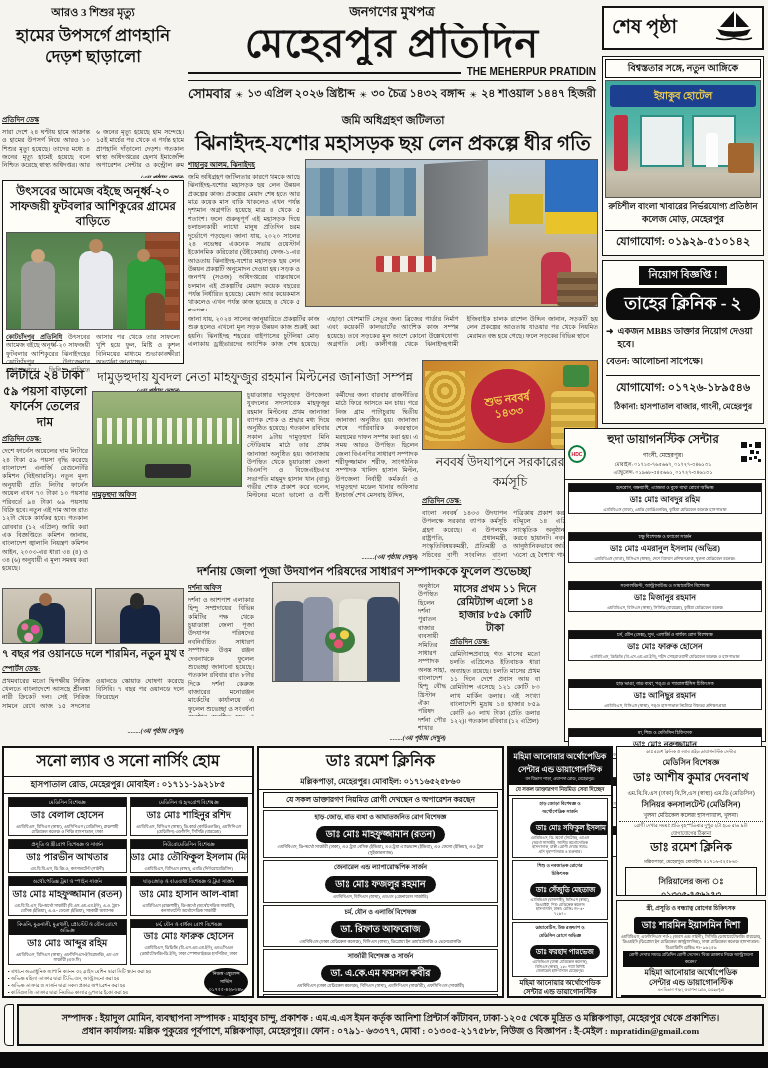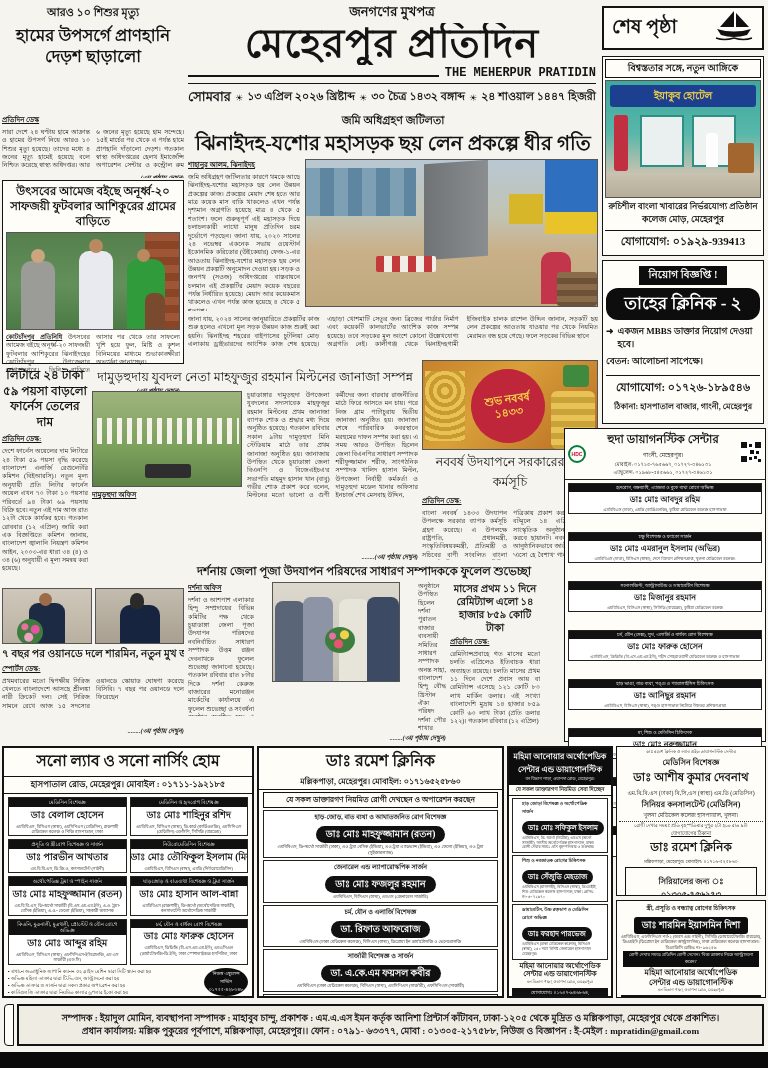--- a/index.html
+++ b/index.html
@@ -17,21 +17,21 @@
 .bar{background:#0d0d0d;color:#fff}
 .box{border:1.5px solid #141414;background:#fffdf8}
 .nw{white-space:nowrap;overflow:hidden}
 .ph{position:relative;overflow:hidden;border:1px solid #555}
 .rule{border-top:1.2px solid #141414}
 
 .tagline{font-size:13px;font-weight:700;text-align:center}
 .mast-title{font-size:40px;font-weight:700;text-align:center;line-height:1.05;letter-spacing:1px}
 .mast-en{display:flex;align-items:flex-end;gap:6px;margin-top:1px}
 .mast-en .ln{flex:1;border-bottom:2.5px solid #141414;margin-bottom:3px}
-.mast-en .en{font-size:12px;font-weight:700;font-family:Liberation Mono, monospace}
+.mast-en .en{font-size:10px;font-weight:700;font-family:Liberation Sans, sans-serif}
 .datebar{display:flex;align-items:center;justify-content:space-between;font-size:11px;font-weight:700;border-top:1.5px solid #141414;margin-top:3px;padding-top:3px}
 .sun{font-size:9px}
 
 .h-top{font-size:16.5px;font-weight:700;text-align:center;line-height:1.25}
 .kick{font-size:11px;font-weight:700;text-align:center}
 .h-lead{font-size:20px;font-weight:700;text-align:center;line-height:1.2}
 .h-mid{font-size:12.5px;font-weight:400;text-align:center}
 .h-sm{font-size:11px;font-weight:700;text-align:center;line-height:1.3}
 
 .hgrid{display:grid;grid-template-columns:1fr;gap:18px;padding:3px}
@@ -44,33 +44,33 @@
 .scard{border:1.2px solid #222;background:#fff;text-align:center;overflow:hidden;padding-bottom:1px}
 .sspec{font-size:5.2px;background:#111;color:#fff;padding:1px;line-height:1.25}
 .sname{font-size:9.5px;font-weight:700;margin:1px 0;white-space:nowrap;overflow:hidden}
 .sdeg{font-size:4.2px;line-height:1.3;padding:0 2px}
 
 .rcard{border:1.2px solid #222;margin:2px 4px;text-align:center;background:#fff;overflow:hidden;padding:1px 2px 2px}
 .rspec{font-size:6.4px;font-weight:700}
 .rname{display:inline-block;background:#111;color:#fff;border-radius:9px;padding:1px 10px;font-size:9.5px;font-weight:700;margin:1px 0;white-space:nowrap}
 .rdeg{font-size:4.3px;line-height:1.3}
 
-.mcard{border:1px solid #222;margin:2px 3px;background:#fff;overflow:hidden;padding:1px 9px 2px}
+.mcard{border:1px solid #222;margin:2px 3px;text-align:center;background:#fff;overflow:hidden;padding:1px 17px 2px}
 .mspec{font-size:4.6px;font-weight:700}
 .mname{display:inline-block;background:#111;color:#fff;border-radius:7px;padding:1px 6px;font-size:7px;font-weight:700;margin:1px 0;white-space:nowrap}
 .mdeg{font-size:3.8px;line-height:1.25}
 .blkline{background:#111;color:#fff;font-size:4.6px;text-align:center;padding:1px 2px;margin:2px 3px}
 </style>
 </head>
 <body>
 
 <div class="page">
 
   <div class="abs" style="left:2px;top:4px;width:182px;height:106px">
-    <div class="kick">আরও ১০ শিশুর মৃত্যু</div>
+    <div class="kick">আরও 3 শিশুর মৃত্যু</div>
     <div class="h-top" style="margin-top:3px">হামের উপসর্গে প্রাণহানি দেড়শ ছাড়ালো</div>
   </div>
 
   <div class="abs" style="left:188px;top:2px;width:408px;height:110px">
     <div class="tagline">জনগণের মুখপত্র</div>
     <div class="mast-title nw">মেহেরপুর প্রতিদিন</div>
     <div class="mast-en">
       <div class="ln"></div>
       <div class="en">THE MEHERPUR PRATIDIN</div>
     </div>
@@ -235,21 +235,21 @@
         <span class="b" style="color:#f3d24b;font-size:10px">ইয়াকুব হোটেল</span>
       </div>
       <div class="abs" style="left:8px;top:34px;width:14px;height:56px;background:#c03040;border-radius:3px"></div>
       <div class="abs" style="left:34px;top:34px;width:44px;height:52px;background:#e9f0ef;border:2px solid #2e8f84"></div>
       <div class="abs" style="left:86px;top:34px;width:44px;height:52px;background:#eef3f2;border:2px solid #2e8f84"></div>
       <div class="abs" style="left:100px;top:52px;width:12px;height:34px;background:#fdfdfd;border-radius:4px 4px 0 0"></div>
       <div class="abs" style="right:6px;top:62px;width:26px;height:30px;background:#a3662e;border-radius:2px"></div>
     </div>
     <div class="ctr b" style="font-size:8.5px;margin-top:3px;line-height:1.3">রুচিশীল বাংলা খাবারের নির্ভরযোগ্য প্রতিষ্ঠান</div>
     <div class="ctr b" style="font-size:9px">কলেজ মোড়, মেহেরপুর</div>
-    <div class="ctr b rule" style="font-size:11px;margin-top:3px;padding-top:2px">যোগাযোগ: ০১৯২৯-939413</div>
+    <div class="ctr b rule" style="font-size:11px;margin-top:3px;padding-top:2px">যোগাযোগ: ০১৯২৯-৫১০১৪২</div>
   </div>
 
   <div class="abs box" style="left:602px;top:260px;width:162px;height:164px;padding:3px">
     <div class="ctr"><span class="bar b" style="display:inline-block;font-size:10.5px;padding:1px 10px">নিয়োগ বিজ্ঞপ্তি !</span></div>
     <div class="bar ctr b" style="font-size:17px;border-radius:12px;margin-top:3px;padding:2px 0">তাহের ক্লিনিক - ২</div>
     <div style="display:flex;gap:4px;margin-top:5px;font-size:9px;font-weight:700;line-height:1.4">
       <span>➜</span>
       <span>একজন MBBS ডাক্তার নিয়োগ দেওয়া হবে।</span>
     </div>
     <div class="b" style="font-size:9px;margin-top:4px">বেতন: আলোচনা সাপেক্ষে।</div>

